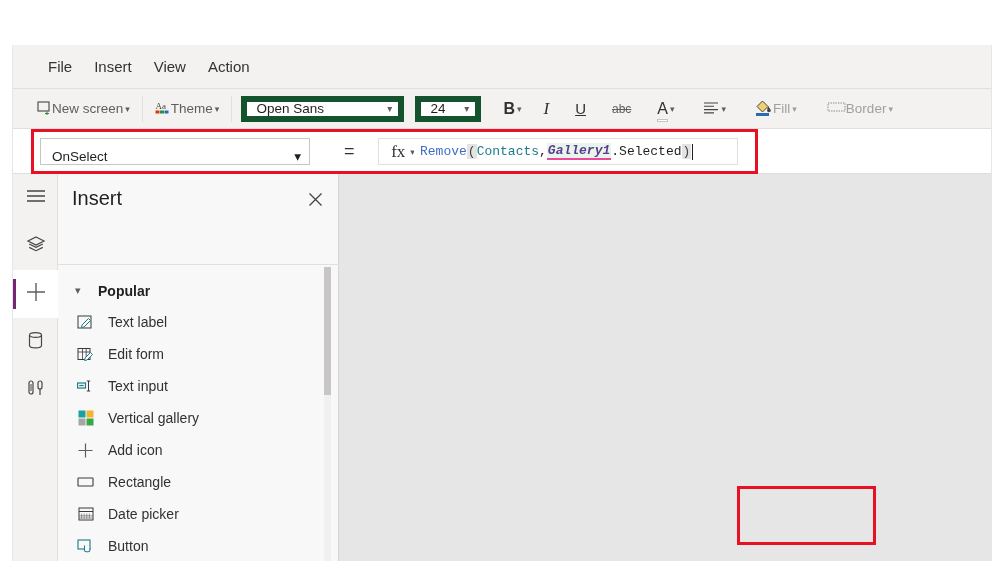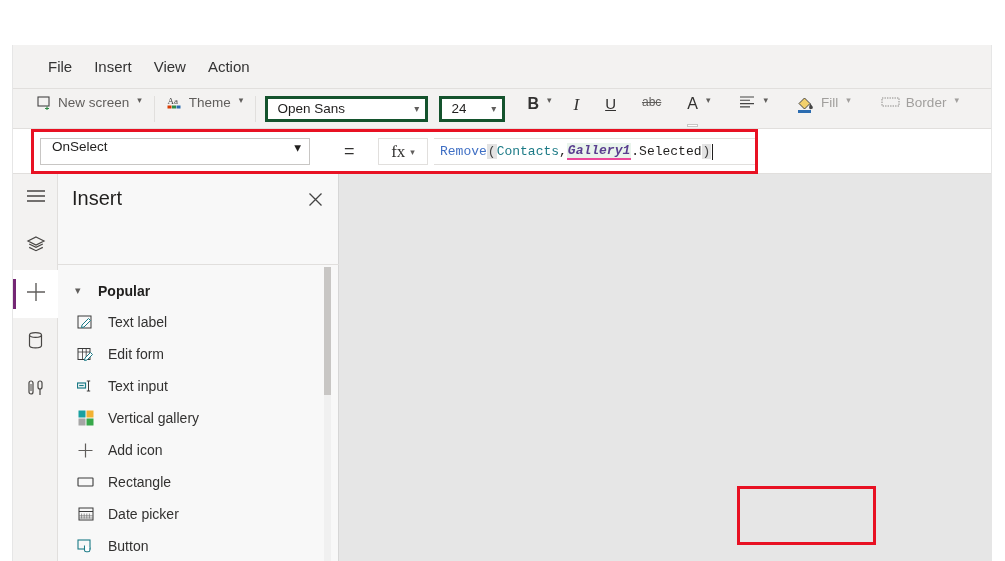--- a/index.html
+++ b/index.html
@@ -42,59 +42,59 @@
 
   
   .ribbon {
     position:absolute; left:13px; top:44px; width:978px; height:40px;
     background:#f3f2f1; border-bottom:1px solid #e1dfdd;
     display:flex; align-items:center;
   }
   .rb-group { display:flex; align-items:center; height:40px; }
   .rb-sep { width:1px; height:26px; background:#e1dfdd; margin:0 4px; }
   .rb-btn {
-    display:flex; gap:6px;
+    display:flex; align-items:center; 
     height:28px; padding:0 8px; color:#605e5c; font-size:13.5px;
     white-space:nowrap; cursor:default;
   }
   .rb-btn .lbl { color:#605e5c; }
   .rb-btn.disabled .lbl { color:#a19f9d; }
   .caret { font-size:9px; color:#605e5c; margin-left:2px; }
   .caret.dim { color:#a19f9d; }
 
   .combo {
-    height:26px; border:3px solid #14532d; background:#ffffff;
+    height:26px; border:6px solid #14532d; background:#ffffff;
     display:flex; align-items:center; justify-content:space-between;
     padding:0 6px 0 9px; font-size:13.5px; color:#201f1e;gap:11px;
   }
   .combo .cv { overflow:hidden; white-space:nowrap; }
   .combo .cc { font-size:10px; color:#605e5c; }
 
   
   .fxrow {
     position:absolute; left:13px; top:84px; width:978px; height:45px;
     background:#ffffff; border-bottom:1px solid #e1dfdd;
     display:flex; align-items:center;
   }
   .prop-combo {
     position:absolute; left:40px; top:93px;
     width:270px; height:27px;
     border:1px solid #c8c6c4; background:#ffffff;
-    display:flex; align-items:flex-start; justify-content:space-between;
+    display:flex; align-items:flex-end; justify-content:space-between;
     padding:0 8px 0 11px; font-size:13.5px; color:#201f1e;
   }
   .eq { position:absolute; left:344px; top:96px; font-size:18px; color:#323130; }
   .fx-btn {
     position:absolute; left:378px; top:93px; width:50px; height:27px;
     border:1px solid #e1dfdd; background:#ffffff;
     display:flex; align-items:center; justify-content:center; gap:3px;
   }
   .fx-btn .fxg { font-family:"Liberation Serif", serif; font-size:17px; color:#323130; }
   .formula {
-    position:absolute; left:434px; top:93px; width:324px; height:27px;
+    position:absolute; left:414px; top:93px; width:324px; height:27px;
     border:1px solid #e1dfdd; border-left:none; background:#ffffff;
     display:flex; align-items:center;
     font-family:"Liberation Mono", monospace; font-size:13px;
     padding-left:6px; white-space:nowrap; overflow:hidden;
   }
   .tok-fn { color:#3f6fc4; }
   .tok-paren { color:#444444; background:#e3e3e3; padding:0 1px; }
   .tok-tbl { color:#1b7a86; }
   .tok-plain { color:#201f1e; }
   .tok-ctrl {

